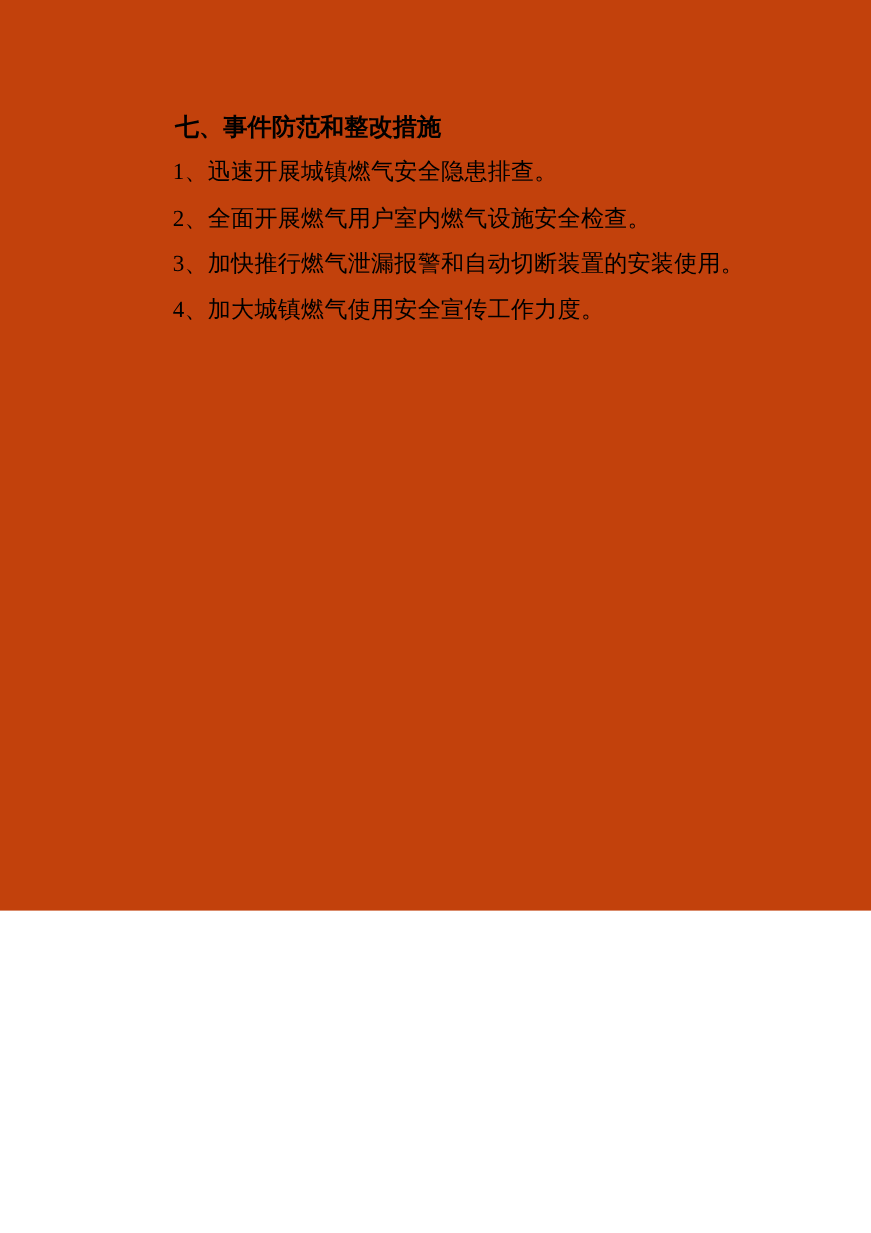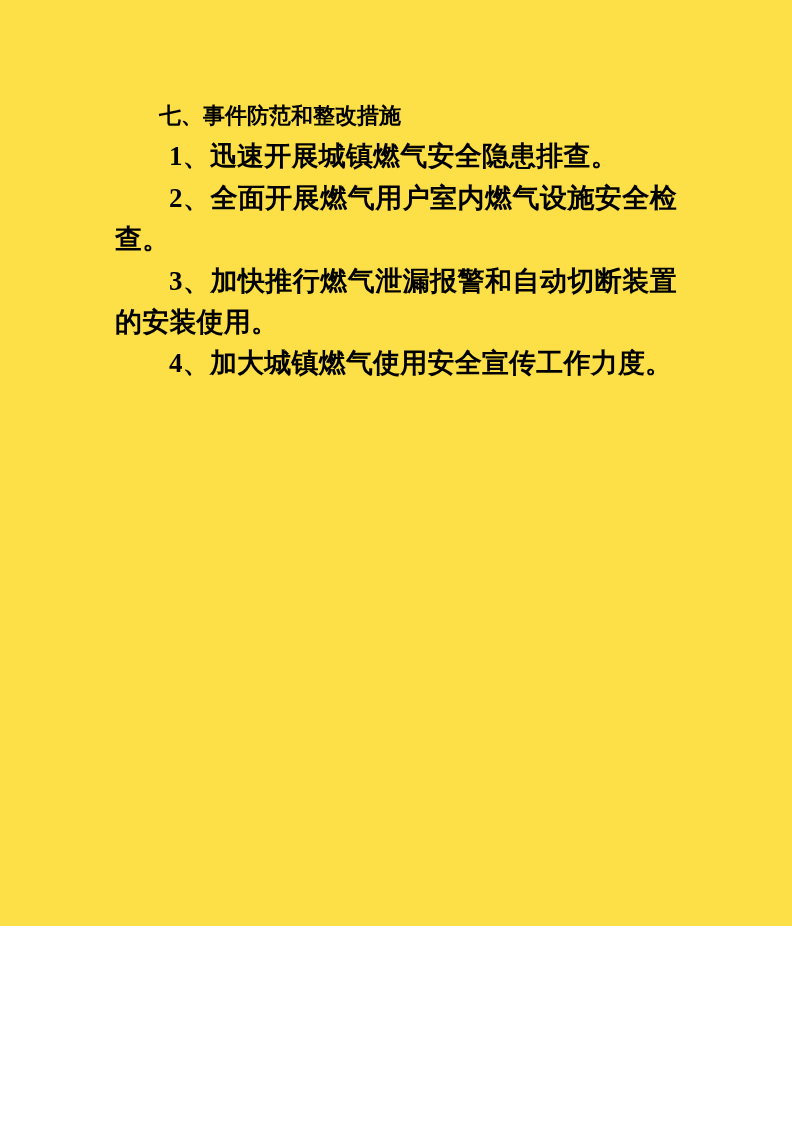--- a/index.html
+++ b/index.html
@@ -3,41 +3,40 @@
 <meta charset="utf-8">
 <style>
   html, body {
     margin: 0;
     padding: 0;
     background: #ffffff;
   }
   .page {
     position: relative;
     width: 792px;
-    height: 926px;
-    background: #fde047;
+    height: 828px;
+    background: #c2410c;
     color: #000000;
     overflow: hidden;
     font-family: "Liberation Serif", "DejaVu Serif", serif;
   }
   .content {
     position: absolute;
     left: 115px;
     top: 95px;
     width: 562px;
   }
   .para {
     margin: 0;
-    font-size: 27px;
+    font-size: 21px;
     line-height: 41.4px;
     text-align: justify;
     text-indent: 2em;
     letter-spacing: 0.2px;
     font-family: "Liberation Serif", "DejaVu Serif", serif;
-    font-weight: bold;
   }
   .heading {
     margin: 0;
     font-size: 22px;
     line-height: 41.4px;
     text-indent: 2em;
     font-weight: bold;
     text-align: left;
     font-family: "Liberation Sans", "DejaVu Sans", sans-serif;
   }

